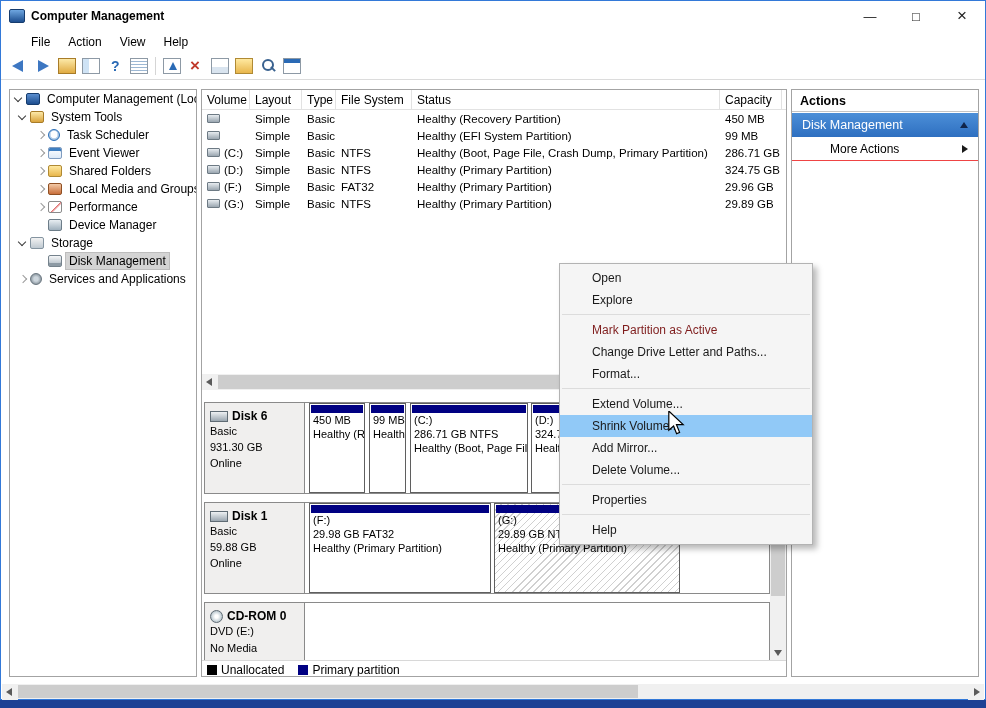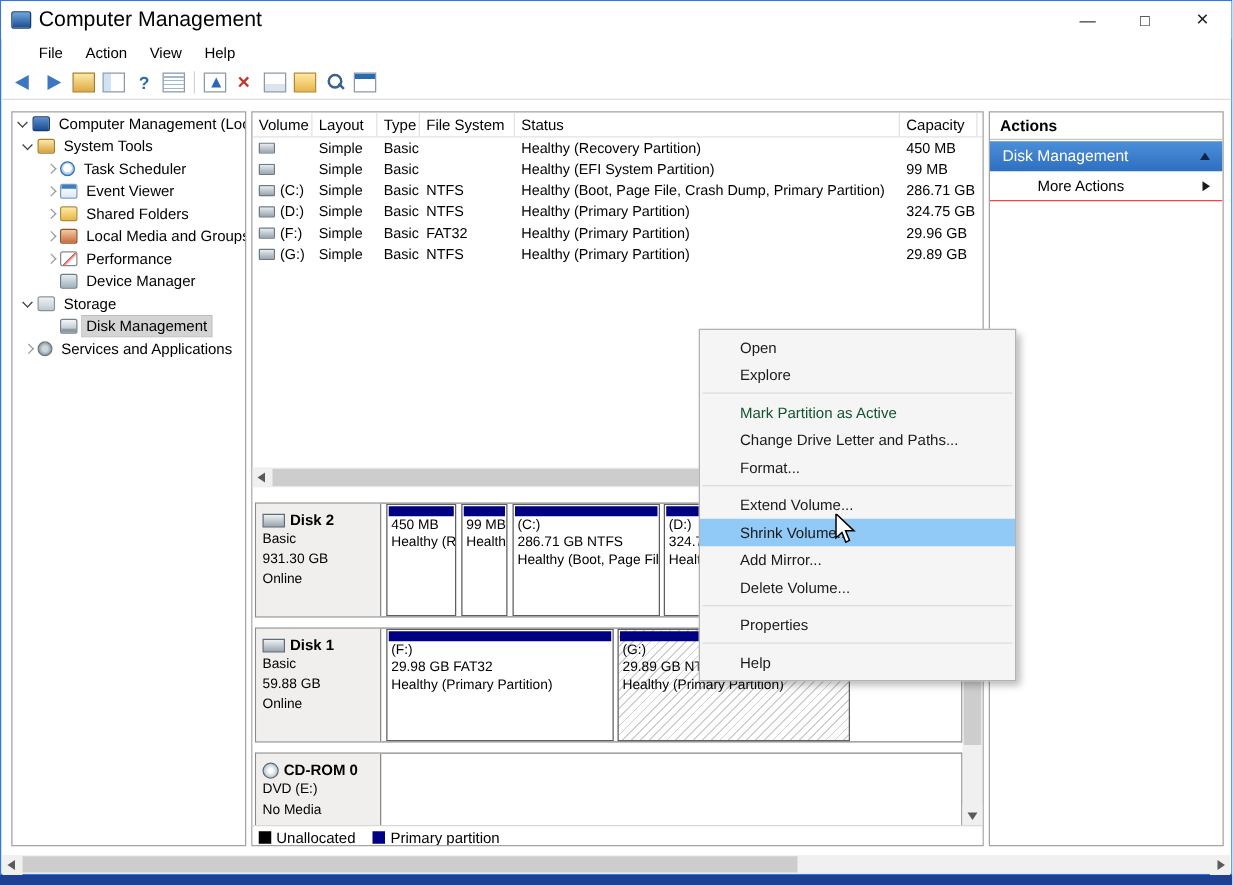--- a/index.html
+++ b/index.html
@@ -10,21 +10,21 @@
   .window {
     position: absolute; left: 0; top: 0; width: 986px; height: 700px;
     border: 1px solid #3379d8; background: #fff;
   }
   .taskbar { position: absolute; left: 0; top: 700px; width: 986px; height: 8px; background: #1d4094; }
 
   
   .titlebar { height: 30px; display: flex; align-items: center; padding-left: 8px; background: #fff; }
   .app-icon { width: 16px; height: 14px; margin-right: 6px; flex: none;
     background: linear-gradient(#6ea6e0,#1d4e8f); border: 1px solid #163c6e; border-radius: 2px; }
-  .title { font-size: 17px; }
+  .title { font-size: 12px; font-weight: bold; }
   .controls { margin-left: auto; display: flex; height: 100%; }
   .ctrl { width: 46px; height: 100%; display: flex; align-items: center; justify-content: center; font-size: 13px; color: #222; }
   .ctrl.close { font-size: 17px; }
 
   
   .menubar { height: 22px; display: flex; align-items: center; padding-left: 21px; }
   .menu-item { font-size: 12px; padding: 2px 9px; }
 
   
   .toolbar { height: 27px; display: flex; align-items: center; padding-left: 6px; border-bottom: 1px solid #dcdcdc; }
@@ -143,21 +143,21 @@
   .action-more .tri-right { position: absolute; right: 10px; top: 8px; width: 0; height: 0;
     border-top: 4px solid transparent; border-bottom: 4px solid transparent; border-left: 6px solid #1a1a1a; }
 
   
   .winscroll { position: absolute; left: 1px; top: 683px; width: 982px; height: 15px; background: #f0f0f0; }
 
   
   .ctx { position: absolute; left: 558px; top: 262px; width: 254px; z-index: 50;
     background: #f5f5f5; border: 1px solid #b3b3b3; box-shadow: 4px 4px 6px rgba(0,0,0,0.28); padding: 3px 0; }
   .mi { height: 22px; line-height: 22px; padding-left: 32px; font-size: 12px; color: #1a1a1a; white-space: nowrap; }
-  .mi.dis { color: #14532d; }
+  .mi.dis { color: #7f1d1d; }
   .mi.hl { background: #91c9f7; }
   .msep { height: 1px; background: #dcdcdc; margin: 3px 2px 4px 2px; }
 
   .cursor { position: absolute; left: 666px; top: 410px; z-index: 60; }
 </style>
 </head>
 <body>
 
 <div class="window">
 
@@ -343,21 +343,21 @@
             <span class="arr r"></span>
           </span>
       </div>
 
       <div class="gfx">
 
         <div class="drow drow0">
           <div class="dhdr">
             <div class="dname">
                 <span class="dicon"></span>
-                <span>Disk 2</span>
+                <span>Disk 6</span>
               </div>
             <div class="dline">Basic</div>
             <div class="dline">931.30 GB</div>
             <div class="dline">Online</div>
           </div>
           <div class="part" style="left:104px; width:56px;">
             <div class="pstrip"></div>
             <div class="pline">450 MB</div>
             <div class="pline">Healthy (Recovery Partition)</div>
             <div class="pline"></div>

